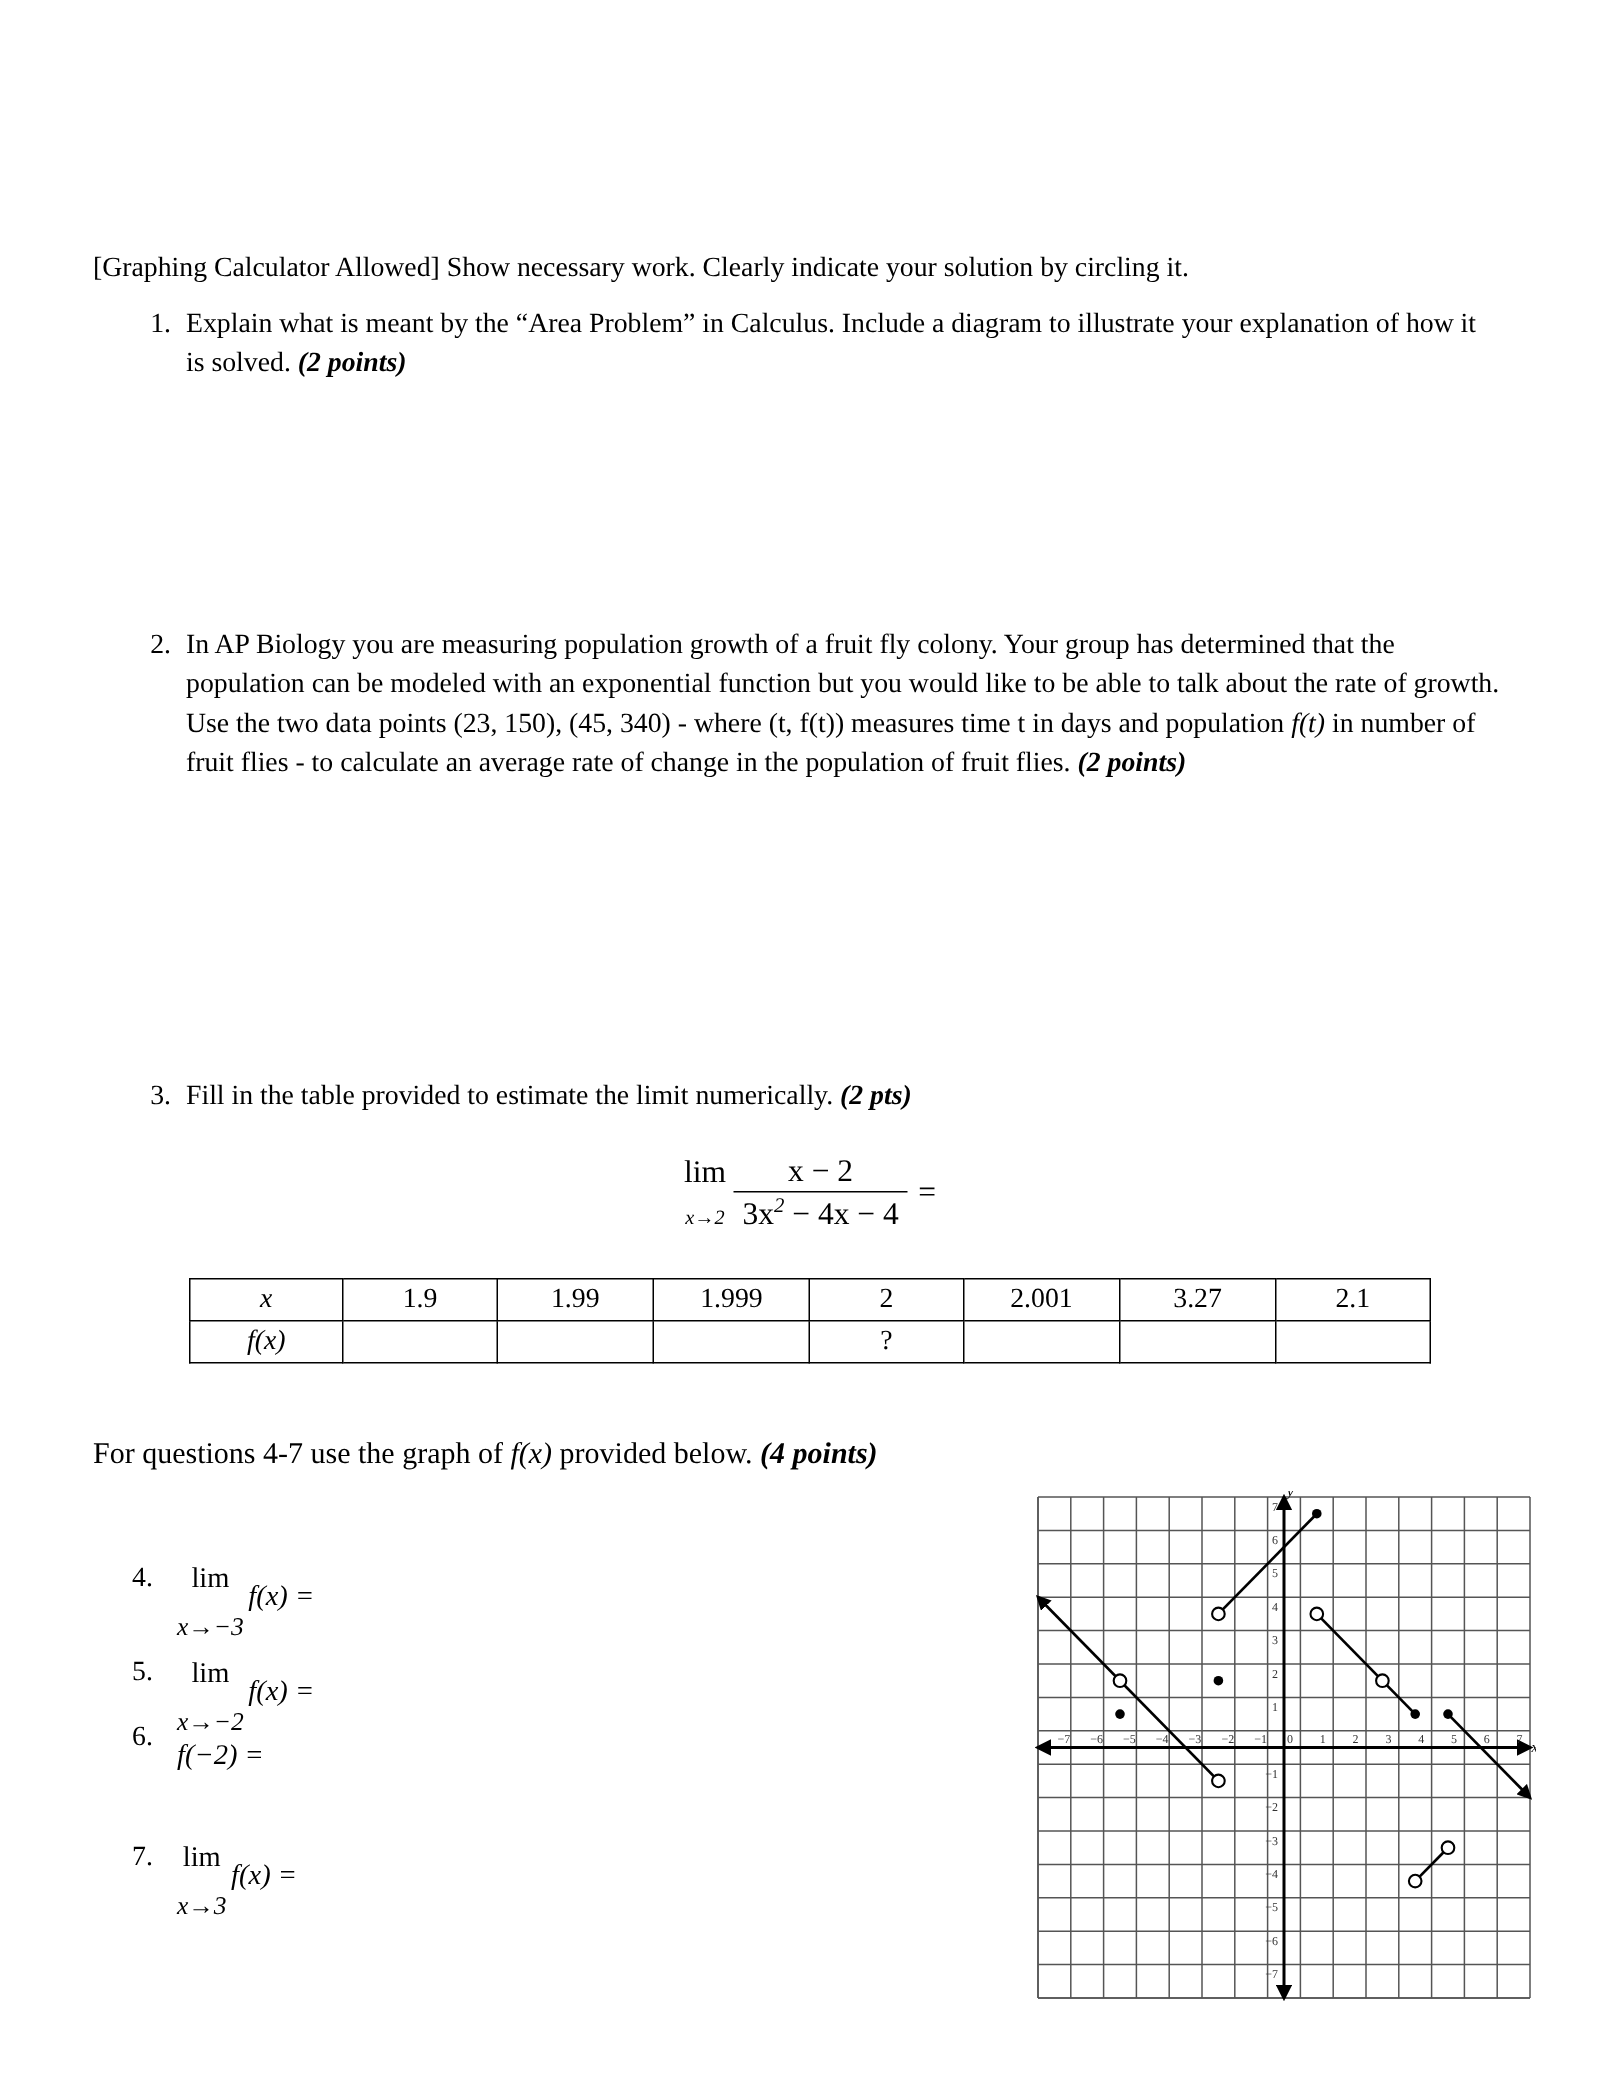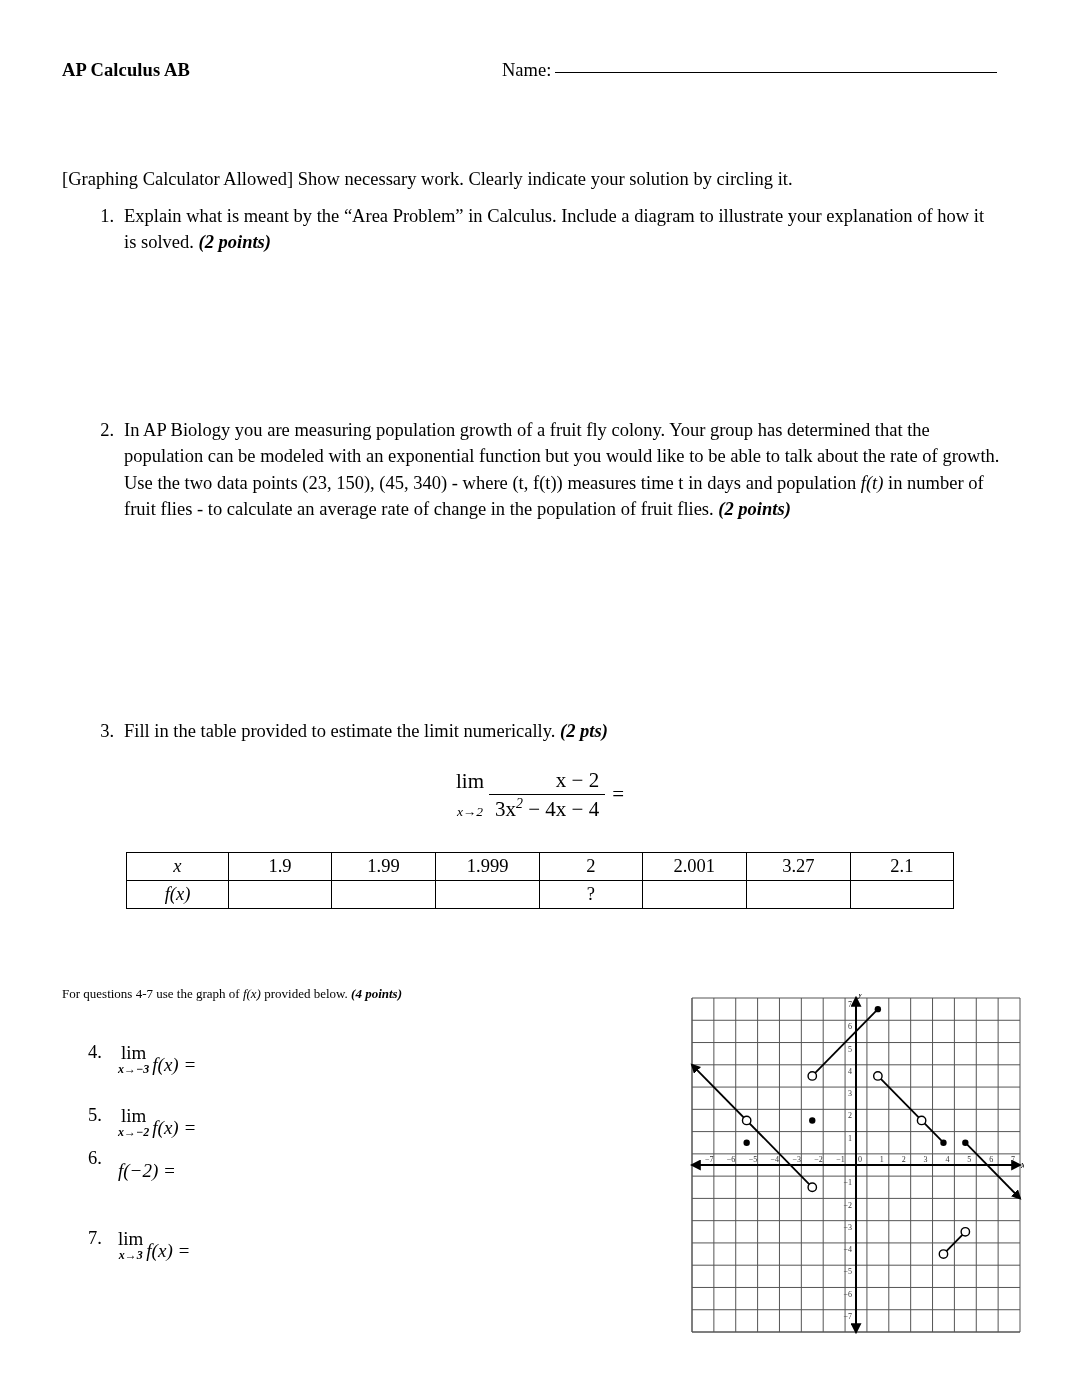--- a/index.html
+++ b/index.html
@@ -111,21 +111,21 @@
     flex-direction: column;
     align-items: center;
     line-height: 1;
     margin-right: 5px;
   }
   .lim-op .lim-word { font-size: 21px; }
   .lim-op .lim-sub { font-size: 13.5px; font-style: italic; margin-top: 13px; }
   .frac {
     display: inline-flex;
     flex-direction: column;
-    align-items: flex-end;
+    align-items: center;
     line-height: 1.18;
   }
   .frac .num { padding: 0 6px 1px 6px; font-size: 21px; }
   .frac .den { padding: 1px 6px 0 6px; font-size: 21px; border-top: 1.5px solid #000; }
   .eqafter { margin-left: 7px; font-size: 21px; }
   sup.exp { font-size: 0.66em; vertical-align: super; font-style: italic; }
 
   
   .tbl {
     position: absolute;
@@ -142,23 +142,23 @@
     vertical-align: middle;
     padding: 1px 2px;
   }
   .tbl td.lbl { width: 102px; font-style: italic; }
   .tbl td.val { width: 103.5px; }
 
   
   .sec47 {
     position: absolute;
     left: 62px;
-    top: 986px;
+    top: 958px;
     width: 620px;
-    font-size: 13px;
+    font-size: 20px;
   }
   .q47 {
     position: absolute;
     display: flex;
     align-items: flex-start;
     font-size: 18.5px;
     left: 88px;
   }
   #q4 { top: 1042px; }
   #q5 { top: 1105px; }
@@ -169,43 +169,38 @@
   .lim-small {
     display: inline-flex;
     flex-direction: column;
     align-items: center;
     line-height: 1;
     margin-right: 3px;
     position: relative;
     top: 1px;
   }
   .lim-small .lim-word { font-size: 19px; }
-  .lim-small .lim-sub { font-size: 12px; font-style: italic; margin-top: 1px; font-weight: bold; }
+  .lim-small .lim-sub { font-size: 17px; font-style: italic; margin-top: 14px; }
   .fx { font-size: 19px; }
 
   
   #graph {
     position: absolute;
     left: 688px;
     top: 994px;
     width: 336px;
     height: 342px;
   }
   #graph svg { display: block; }
 </style>
 </head>
 <body>
 
 <div class="page">
 
-  <div class="hdr-row hdr-row-1">
-    <span class="hdr-left">AP Calculus AB</span>
-    <span class="hdr-lbl">Name:</span>
-    <span class="rule rule-name"></span>
-  </div>
 
 
   <div class="instructions">[Graphing Calculator Allowed] Show necessary work. Clearly indicate your solution by circling it.</div>
 
   <div class="q" id="q1">
     <div class="q-num">1.</div>
     <div class="q-body"><span>Explain what is meant by the “Area Problem” in Calculus. Include a diagram to illustrate your explanation of how it is solved.</span> <span class="pts">(2 points)</span></div>
   </div>
 
   <div class="q" id="q2">

